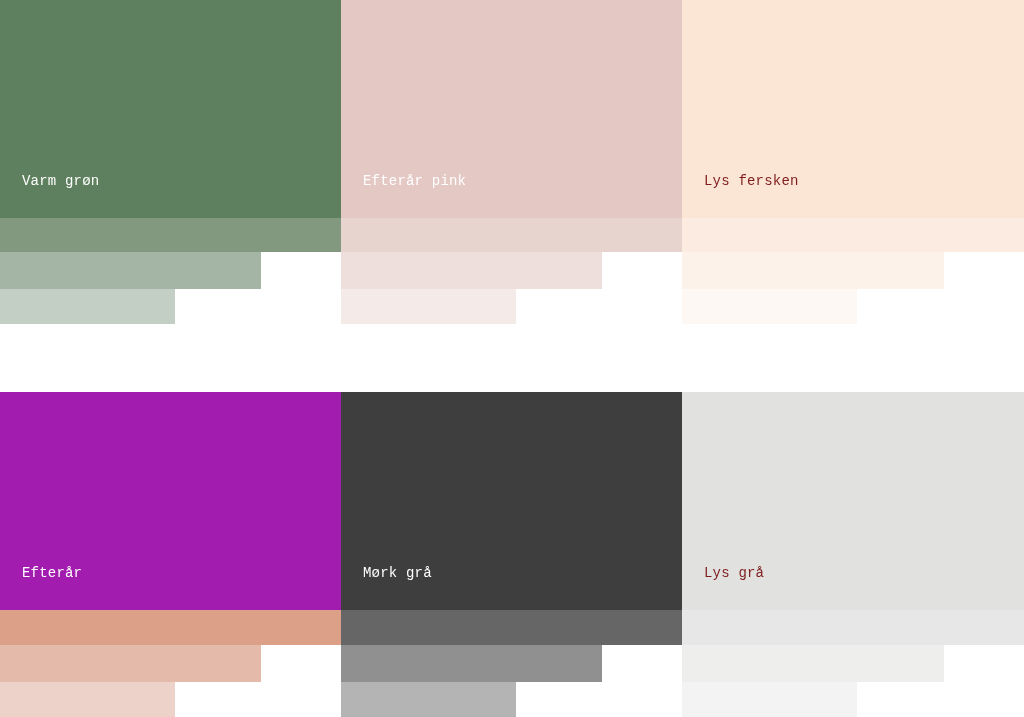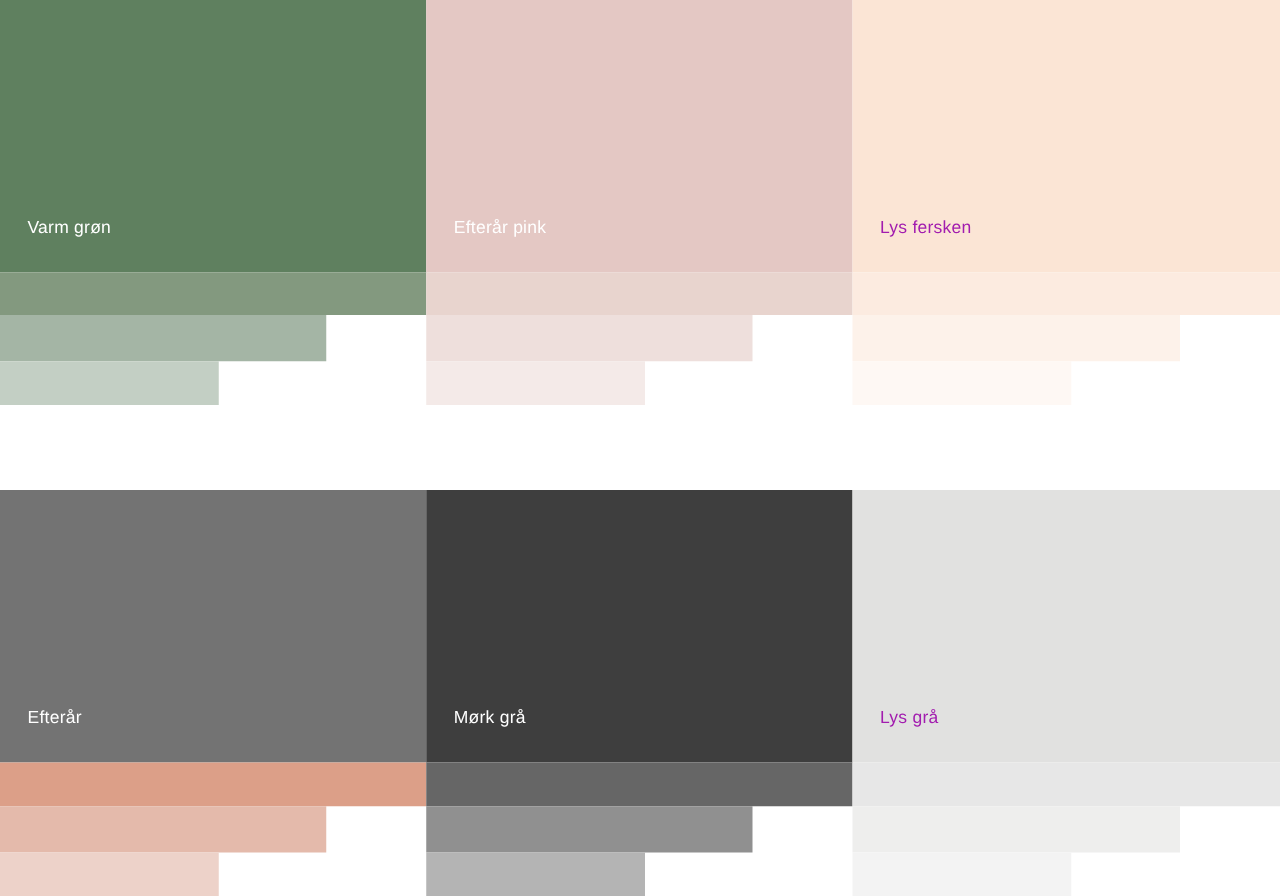--- a/index.html
+++ b/index.html
@@ -50,24 +50,24 @@
     align-items: flex-end;
   }
   #palette-row-1 .swatch-main { height: 218px; }
 
   .swatch-label {
     font-size: 14px;
     line-height: 14px;
     letter-spacing: 0.2px;
     padding: 0 0 30px 22px;
     white-space: nowrap;
-    font-family: Liberation Sans, sans-serif;
+    font-family: Liberation Mono, monospace;
   }
   .label-light { color: #ffffff; }
-  .label-dark  { color: #a21caf; }
+  .label-dark  { color: #7f1d1d; }
 
   
   .shade-band {
     position: absolute;
     left: 0;
   }
   .shade-band-1 { top: 218px; height: 34px;  width: 100%; }
   .shade-band-2 { top: 252px; height: 37px;  width: 76.5%; }
   .shade-band-3 { top: 289px; height: 35px;  width: 51.3%; }
 
@@ -107,21 +107,21 @@
       <div class="shade-band shade-band-1" style="background-color: rgb(252, 235, 224);"></div>
       <div class="shade-band shade-band-2" style="background-color: rgb(253, 242, 234);"></div>
       <div class="shade-band shade-band-3" style="background-color: rgb(254, 248, 244);"></div>
     </div>
 
   </div>
 
   <div class="palette-row" id="palette-row-1">
 
     <div class="swatch-card">
-      <div class="swatch-main" style="background-color: #737373;">
+      <div class="swatch-main" style="background-color: #a21caf;">
         <span class="swatch-label label-light">Efterår</span>
       </div>
       <div class="shade-band shade-band-1" style="background-color: rgb(220, 159, 136);"></div>
       <div class="shade-band shade-band-2" style="background-color: rgb(228, 186, 171);"></div>
       <div class="shade-band shade-band-3" style="background-color: rgb(237, 210, 201);"></div>
     </div>
 
     <div class="swatch-card">
       <div class="swatch-main" style="background-color: rgb(62, 62, 62);">
         <span class="swatch-label label-light">Mørk grå</span>

